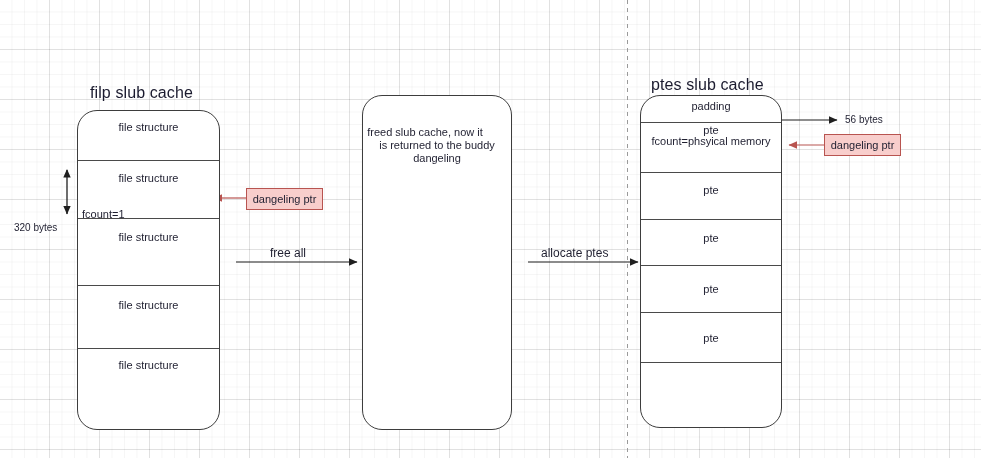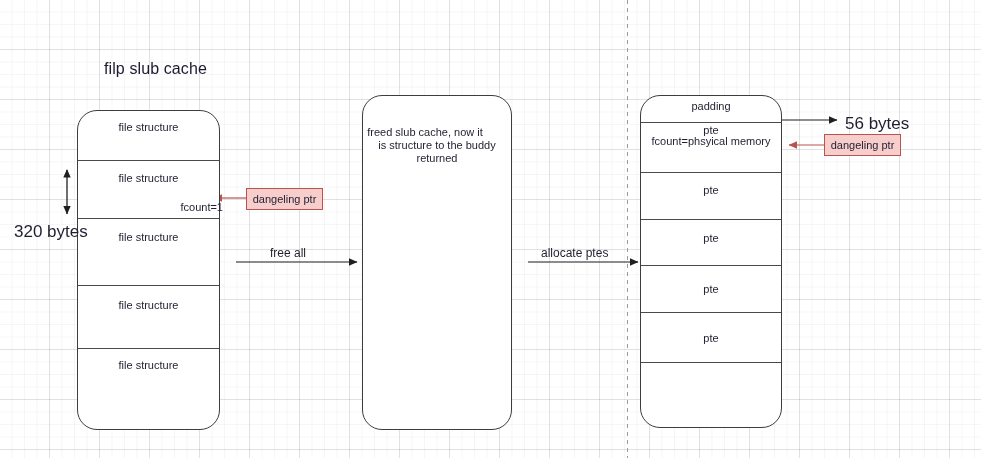--- a/index.html
+++ b/index.html
@@ -73,21 +73,21 @@
     border:1.3px solid #b85450;
     font-size:11px;
     color:#1f1f30;
     display:flex;
     align-items:center;
     justify-content:center;
     white-space:nowrap;
   }
   .measure-label{
     position:absolute;
-    font-size:17px;
+    font-size:10px;
     color:#1f1f30;
     white-space:nowrap;
   }
 </style>
 </head>
 <body>
 
 <div id="canvas">
 
   <svg id="svg-layer" xmlns="http://www.w3.org/2000/svg">
@@ -111,50 +111,51 @@
 
     <line x1="236" y1="262" x2="357" y2="262" stroke="#1f1f1f" stroke-width="1.2" marker-end="url(#ah-black)"></line>
 
     <line x1="528" y1="262" x2="638" y2="262" stroke="#1f1f1f" stroke-width="1.2" marker-end="url(#ah-black)"></line>
 
     <line x1="772" y1="120" x2="837" y2="120" stroke="#1f1f1f" stroke-width="1.2" marker-end="url(#ah-black)"></line>
 
     <line x1="824" y1="145" x2="789" y2="145" stroke="#b85450" stroke-width="1.2" marker-end="url(#ah-red)"></line>
   </svg>
 
-  <div class="cache-title" style="left:90px;top:60px;margin-left:14px;">filp slub cache</div>
+  <div class="cache-title" style="left:90px;top:84px;">filp slub cache</div>
 
   <div class="slab" style="left:77px;top:110px;width:143px;height:320px;"></div>
 
   <div class="divider" style="left:78px;top:160px;width:141px;"></div>
   <div class="divider" style="left:78px;top:218px;width:141px;"></div>
   <div class="divider" style="left:78px;top:285px;width:141px;"></div>
   <div class="divider" style="left:78px;top:348px;width:141px;"></div>
 
   <div class="row-label" style="left:78px;top:121px;width:141px;">file structure</div>
   <div class="row-label" style="left:78px;top:172px;width:141px;">file structure</div>
-  <div class="row-label" style="left:82px;top:201px;width:141px;text-align:right;">fcount=1</div>
+  <div class="row-label" style="left:82px;top:208px;width:141px;text-align:left;">fcount=1</div>
   <div class="row-label" style="left:78px;top:231px;width:141px;">file structure</div>
   <div class="row-label" style="left:78px;top:299px;width:141px;">file structure</div>
   <div class="row-label" style="left:78px;top:359px;width:141px;">file structure</div>
 
   <div class="measure-label" style="left:14px;top:186px;margin-top:36px;">320 bytes</div>
 
   <div class="note-box" style="left:246px;top:188px;width:77px;height:22px;">dangeling ptr</div>
 
   <div class="slab" style="left:362px;top:95px;width:150px;height:335px;"></div>
 
   <div class="center-text" style="left:356px;top:126px;width:138px;">freed slub cache, now it</div>
-  <div class="center-text" style="left:368px;top:139px;width:138px;">is structure to the buddy</div>
-  <div class="center-text" style="left:368px;top:152px;width:138px;">returned</div>
+  <div class="center-text" style="left:368px;top:139px;width:138px;">is returned to the buddy</div>
+  <div class="center-text" style="left:368px;top:152px;width:138px;">dangeling</div>
 
   <div class="arrow-label" style="left:270px;top:246px;">free all</div>
 
   <div class="arrow-label" style="left:541px;top:246px;">allocate ptes</div>
 
+  <div class="cache-title" style="left:651px;top:76px;">ptes slub cache</div>
 
   <div class="slab" style="left:640px;top:95px;width:142px;height:333px;"></div>
 
   <div class="divider" style="left:641px;top:122px;width:140px;"></div>
   <div class="divider" style="left:641px;top:172px;width:140px;"></div>
   <div class="divider" style="left:641px;top:219px;width:140px;"></div>
   <div class="divider" style="left:641px;top:265px;width:140px;"></div>
   <div class="divider" style="left:641px;top:312px;width:140px;"></div>
   <div class="divider" style="left:641px;top:362px;width:140px;"></div>
 

